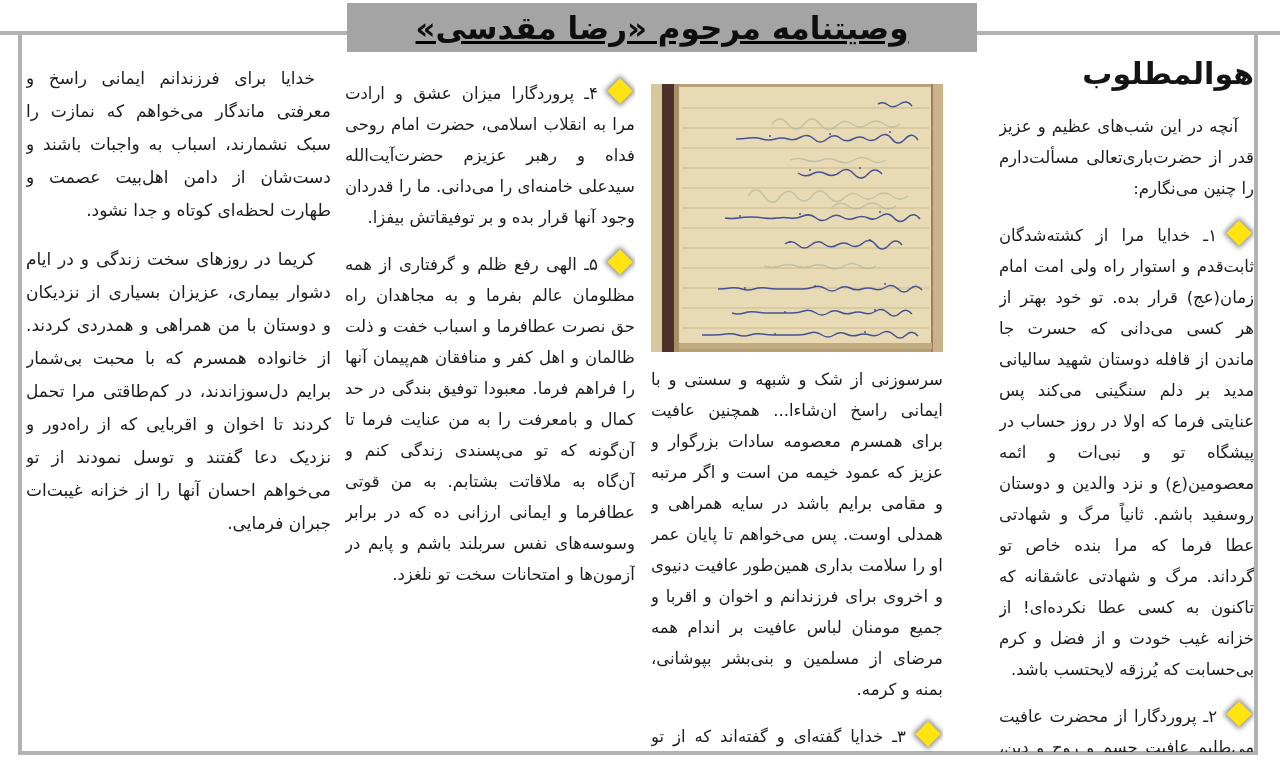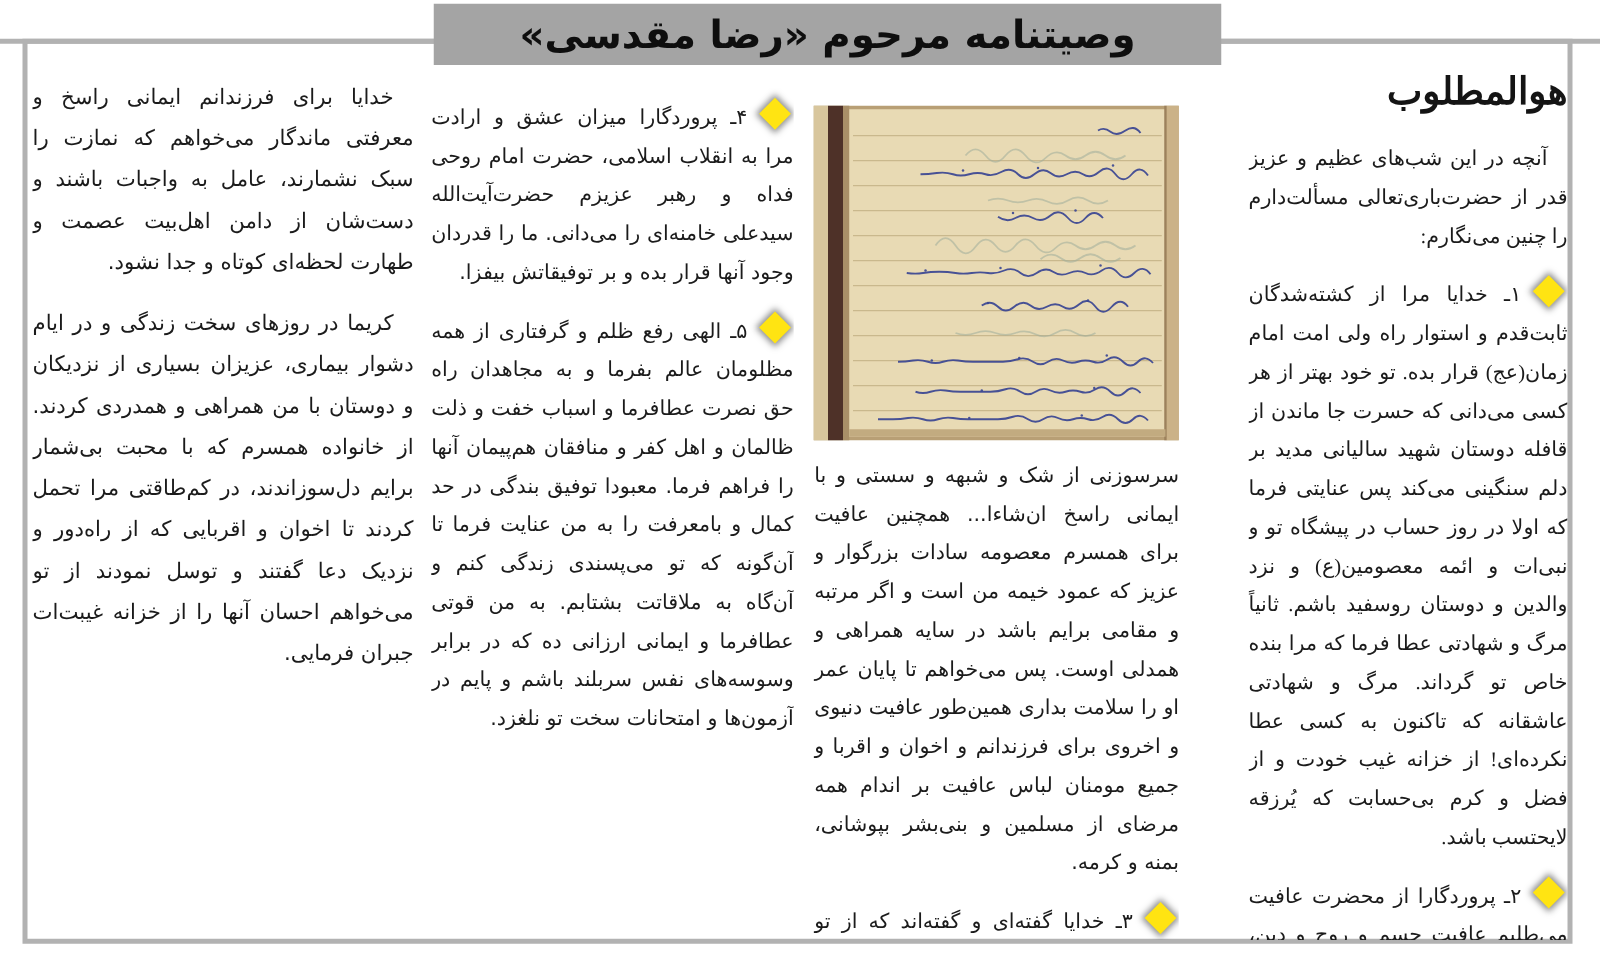--- a/index.html
+++ b/index.html
@@ -2,29 +2,29 @@
 <html lang="fa"><head>
 <meta charset="utf-8">
 <style>
   html,body{margin:0;padding:0;background:#fff;}
   .page{position:relative;width:1280px;height:770px;background:#ffffff;
         font-family:"DejaVu Sans","Liberation Sans",sans-serif;overflow:hidden;}
   .top-rule{position:absolute;left:0;top:31px;width:1280px;height:4px;background:#b2b2b2;}
   .frame{position:absolute;left:18px;top:31px;width:1240px;height:724px;
          border:4px solid #b2b2b2;box-sizing:border-box;background:transparent;}
   .banner{position:absolute;left:347px;top:3px;width:630px;height:49px;background:#a4a4a4;
-          display:flex;align-items:center;justify-content:center;z-index:3;}
+          display:flex;align-items:center;justify-content:center;z-index:3;text-decoration:underline;}
   .banner-text{direction:rtl;font-size:31px;font-weight:bold;color:#0e0e0e;letter-spacing:0;}
   .content{position:absolute;left:26px;top:58px;width:1228px;height:694px;
            direction:rtl;display:flex;z-index:2;}
   .col{box-sizing:border-box;overflow:hidden;color:#1b1b1b;font-size:16.5px;line-height:31px;
        text-align:justify;}
   .col p{margin:0 0 16px;}
   .col p.indent{text-indent:16px;}
-  .col1{width:256px;margin-left:56px;font-family:Liberation Serif, serif;}
+  .col1{width:256px;margin-left:56px;}
   .col2{width:293px;margin-left:16px;padding-top:26px;}
   .col3{width:291px;margin-left:14px;padding-top:20px;}
   .col4{width:306px;padding-top:4px;line-height:33px;font-size:17px;}
   .heading{font-size:30px;font-weight:bold;color:#141414;text-align:right;margin:0 0 22px;}
   .item{margin-top:16px;}
   .diamond{float:right;width:28px;height:27px;margin-left:9px;position:relative;}
   .diamond::before{content:"";position:absolute;left:4px;top:4px;width:18px;height:18px;
        background:#ffe412;transform:rotate(45deg);
        box-shadow:0 0 5px 2px rgba(45,45,45,.55);}
   .manuscript{display:block;width:293px;height:268px;margin:0 0 12px;}
@@ -117,19 +117,19 @@
         <span class="diamond"></span>
         <span>۴ـ پروردگارا میزان عشق و ارادت مرا به انقلاب اسلامی، حضرت امام روحی فداه و رهبر عزیزم حضرت‌آیت‌الله سیدعلی خامنه‌ای را می‌دانی. ما را قدردان وجود آنها قرار بده و بر توفیقاتش بیفزا.</span>
       </p>
       <p class="item">
         <span class="diamond"></span>
         <span>۵ـ الهی رفع ظلم و گرفتاری از همه مظلومان عالم بفرما و به مجاهدان راه حق نصرت عطافرما و اسباب خفت و ذلت ظالمان و اهل کفر و منافقان هم‌پیمان آنها را فراهم فرما. معبودا توفیق بندگی در حد کمال و بامعرفت را به من عنایت فرما تا آن‌گونه که تو می‌پسندی زندگی کنم و آن‌گاه به ملاقاتت بشتابم. به من قوتی عطافرما و ایمانی ارزانی ده که در برابر وسوسه‌های نفس سربلند باشم و پایم در آزمون‌ها و امتحانات سخت تو نلغزد.</span>
       </p>
     </div>
 
     <div class="col col4">
-      <p class="indent">خدایا برای فرزندانم ایمانی راسخ و معرفتی ماندگار می‌خواهم که نمازت را سبک نشمارند، عامل به واجبات باشند و دست‌شان از دامن اهل‌بیت عصمت و طهارت لحظه‌ای کوتاه و جدا نشود.</p>
+      <p class="indent">خدایا برای فرزندانم ایمانی راسخ و معرفتی ماندگار می‌خواهم که نمازت را سبک نشمارند، اسباب به واجبات باشند و دست‌شان از دامن اهل‌بیت عصمت و طهارت لحظه‌ای کوتاه و جدا نشود.</p>
       <p class="indent">کریما در روزهای سخت زندگی و در ایام دشوار بیماری، عزیزان بسیاری از نزدیکان و دوستان با من همراهی و همدردی کردند. از خانواده همسرم که با محبت بی‌شمار برایم دل‌سوزاندند، در کم‌طاقتی مرا تحمل کردند تا اخوان و اقربایی که از راه‌دور و نزدیک دعا گفتند و توسل نمودند از تو می‌خواهم احسان آنها را از خزانه غیبت‌ات جبران فرمایی.</p>
 
     </div>
 
   </div>
 </div>
 
 </body></html>

